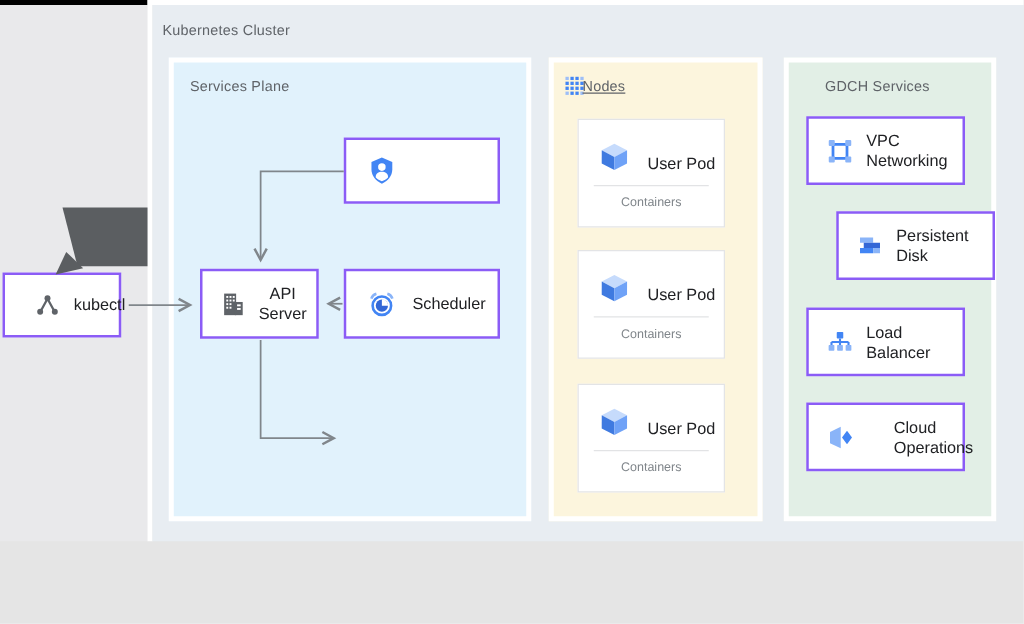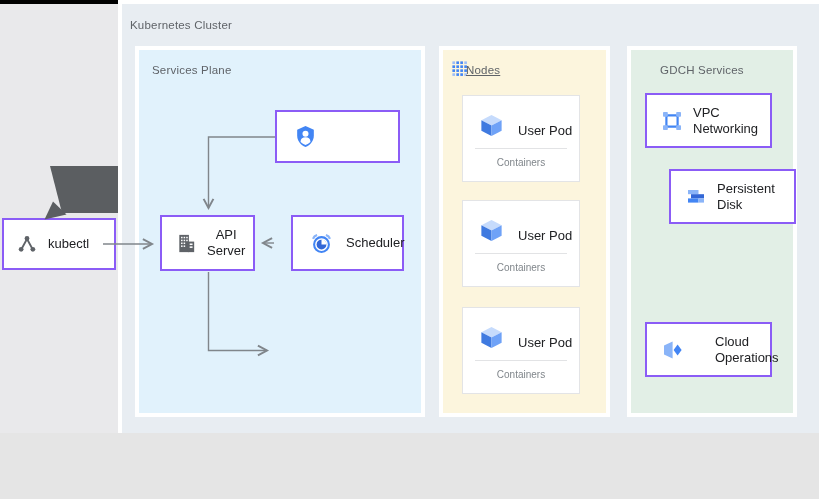--- a/index.html
+++ b/index.html
@@ -72,21 +72,21 @@
           <rect x="13" y="13" width="2.8" height="2.8" fill="#9dbef7"></rect>
       </g>
     </svg>
   </div>
   <div class="abs panel-label" style="left:466px;top:64px;text-decoration:underline;">Nodes</div>
 
   <div class="abs panel panel-gdch"></div>
   <div class="abs panel-label" style="left:636px;top:64px;margin-left:24px;">GDCH Services</div>
 
 
-  <div class="abs card" style="left:2px;top:218px;width:114px;height:52px;">
+  <div class="abs card" style="left:2px;top:218px;width:95px;height:52px;padding-left:11px;">
     <span class="ic" style="margin-left:12px;">
       <svg width="22" height="22" viewBox="0 0 24 24">
         <path d="M12,6.5 L6,17.5 M12,6.5 L18,17.5" stroke="#5f6368" stroke-width="2" fill="none"></path>
         <circle cx="12" cy="6" r="2.6" fill="#5f6368"></circle>
         <circle cx="5.6" cy="17.8" r="2.6" fill="#5f6368"></circle>
         <circle cx="18.4" cy="17.8" r="2.6" fill="#5f6368"></circle>
       </svg>
     </span>
     <span class="lbl" style="margin-left:10px;">kubectl</span>
   </div>
@@ -121,21 +121,21 @@
             <rect x="15.3" y="15" width="3" height="1.6"></rect>
         </g>
       </svg>
     </span>
     <span class="lbl" style="margin-left:9px;">
       <span>API</span>
       <span>Server</span>
     </span>
   </div>
 
-  <div class="abs card" style="left:275px;top:215px;width:113px;height:56px;margin-left:16px;">
+  <div class="abs card" style="left:275px;top:215px;width:125px;height:56px;">
     <span class="ic" style="margin-left:16px;">
       <svg width="25" height="25" viewBox="0 0 24 24">
         <path d="M7.8,3.9 A5.6,5.6 0 0 0 3.9,7.6" stroke="#8ab4f8" stroke-width="2" fill="none"></path>
         <path d="M16.2,3.9 A5.6,5.6 0 0 1 20.1,7.6" stroke="#8ab4f8" stroke-width="2" fill="none"></path>
         <circle cx="12" cy="13" r="7.1" fill="#ffffff" stroke="#4285f4" stroke-width="2"></circle>
         <circle cx="12" cy="13" r="4.7" fill="#3367d6"></circle>
         <path d="M12,13 L12,8.1 A4.9,4.9 0 0 1 16.9,13 Z" fill="#ffffff"></path>
       </svg>
     </span>
     <span class="lbl" style="margin-left:12px;">Scheduler</span>
@@ -211,20 +211,35 @@
         <rect x="4" y="13.4" width="10.5" height="4.2" fill="#4285f4"></rect>
         <rect x="14.5" y="13.4" width="5.5" height="4.2" fill="#8ab4f8"></rect>
       </svg>
     </span>
     <span class="lbl" style="margin-left:9px;">
       <span>Persistent</span>
       <span>Disk</span>
     </span>
   </div>
 
+  <div class="abs card" style="left:645px;top:246px;width:127px;height:55px;">
+    <span class="ic" style="margin-left:13px;">
+      <svg width="24" height="24" viewBox="0 0 24 24">
+        <rect x="9.4" y="3.6" width="5.2" height="5.2" rx="0.6" fill="#4285f4"></rect>
+        <path d="M12,8.8 V11.6 M5.2,11.6 H18.8 M5.2,11.6 V14 M12,11.6 V14 M18.8,11.6 V14" stroke="#4285f4" stroke-width="1.7" fill="none"></path>
+        <rect x="2.9" y="14" width="4.6" height="4.6" rx="0.6" fill="#8ab4f8"></rect>
+        <rect x="9.7" y="14" width="4.6" height="4.6" rx="0.6" fill="#8ab4f8"></rect>
+        <rect x="16.5" y="14" width="4.6" height="4.6" rx="0.6" fill="#8ab4f8"></rect>
+      </svg>
+    </span>
+    <span class="lbl" style="margin-left:9px;">
+      <span>Load</span>
+      <span>Balancer</span>
+    </span>
+  </div>
 
   <div class="abs card" style="left:645px;top:322px;width:127px;height:55px;gap:22px;">
     <span class="ic" style="margin-left:13px;">
       <svg width="24" height="24" viewBox="0 0 24 24">
         <polygon points="4,7.5 12.6,3.4 12.6,20.6 4,16.5" fill="#8ab4f8"></polygon>
         <polygon points="13.6,12 17.6,6.6 21.6,12 17.6,17.4" fill="#4285f4"></polygon>
       </svg>
     </span>
     <span class="lbl" style="margin-left:9px;">
       <span>Cloud</span>

